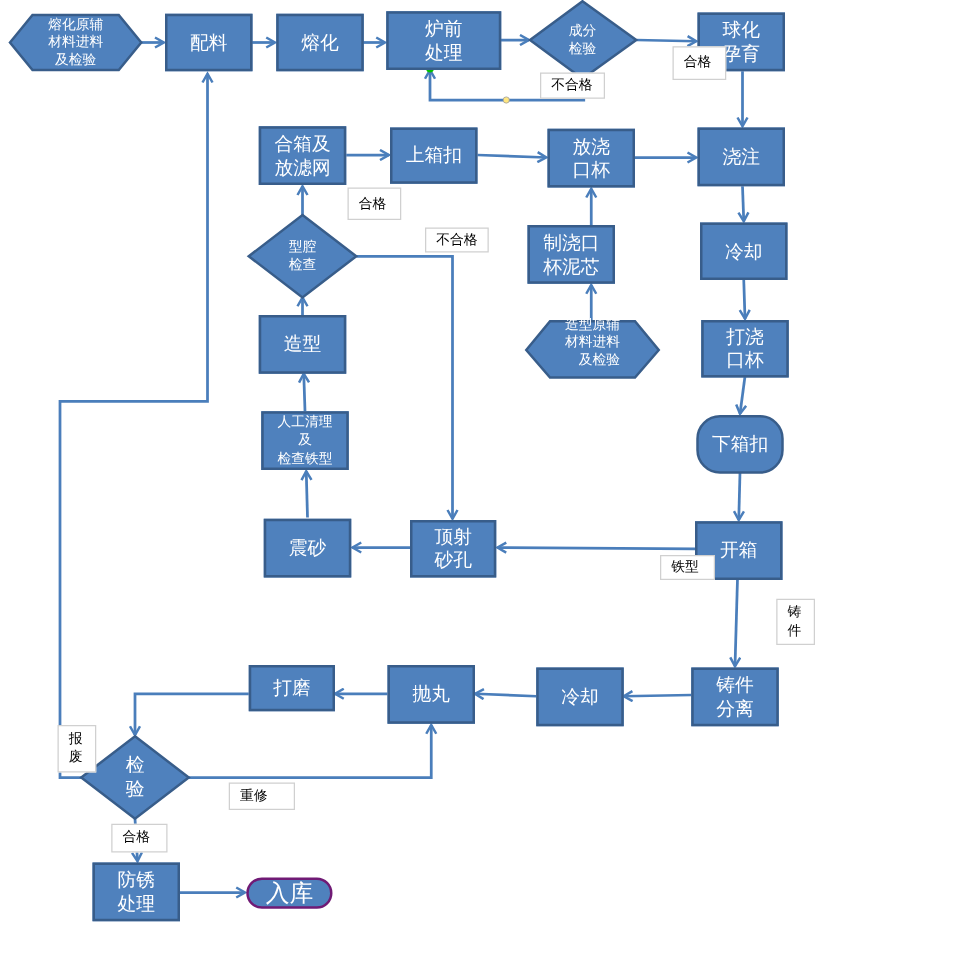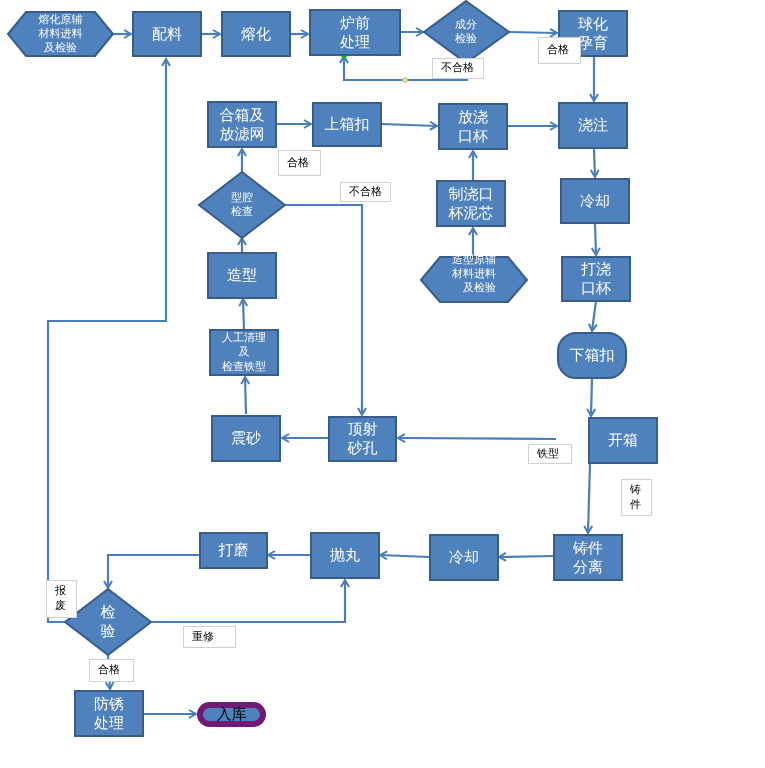--- a/index.html
+++ b/index.html
@@ -2,21 +2,21 @@
 <html><head>
   <meta charset="utf-8">
   <style>
     html, body { margin:0; padding:0; background:#ffffff; }
     body { width:765px; height:768px; position:relative; overflow:hidden; font-family:"DejaVu Sans", sans-serif; }
     #canvas { position:absolute; left:0; top:0; width:765px; height:768px; }
     .box { position:absolute; background:#4f81bd; border:2px solid #385d8a; box-sizing:border-box; color:#ffffff; display:flex; align-items:center; justify-content:center; text-align:center; white-space:pre-line; line-height:1.25; font-family:"DejaVu Serif", serif; font-size:15px; }
     .box.small { font-size:11px; font-family:"DejaVu Sans", sans-serif; line-height:1.3; }
     .label { position:absolute; background:#ffffff; border:1px solid #d0d0d0; box-sizing:border-box; color:#000; font-size:11px; display:flex; align-items:center; padding-left:8px; white-space:pre-line; line-height:1.35; font-family:"DejaVu Sans", sans-serif;margin-left:29px; }
     .shape-text { position:absolute; color:#ffffff; display:flex; align-items:center; justify-content:center; text-align:center; white-space:pre-line; line-height:1.3; font-size:11px; font-family:"DejaVu Sans", sans-serif; pointer-events:none; }
-    .pill { position:absolute; background:#4f81bd; border:6px solid #701a75; box-sizing:border-box; border-radius:14px; color:#000000; display:flex; align-items:center; justify-content:center; font-size:15px; font-family:"DejaVu Serif", serif; }
+    .pill { position:absolute; background:#4f81bd; border:2px solid #701a75; box-sizing:border-box; border-radius:14px; color:#ffffff; display:flex; align-items:center; justify-content:center; font-size:19px; font-family:"DejaVu Serif", serif; }
   </style>
 </head>
 <body>
 
 <svg id="canvas" xmlns="http://www.w3.org/2000/svg" width="765" height="768">
   <defs>
     <marker id="arr" markerWidth="10" markerHeight="10" refX="8" refY="5" orient="auto" markerUnits="userSpaceOnUse">
       <path d="M1,1 L8,5 L1,9" fill="none" stroke="#4a7ebb" stroke-width="2"></path>
     </marker>
   </defs>
@@ -90,34 +90,34 @@
 <div class="box" style="left:309px;top:9px;width:92px;height:47px;">炉前
 处理</div>
 <div class="box" style="left:558px;top:10px;width:70px;height:47px;">球化
 孕育</div>
 <div class="box" style="left:207px;top:101px;width:70px;height:47px;">合箱及
 放滤网</div>
 <div class="box" style="left:312px;top:102px;width:70px;height:45px;">上箱扣</div>
 <div class="box" style="left:438px;top:103px;width:70px;height:47px;">放浇
 口杯</div>
 <div class="box" style="left:558px;top:102px;width:70px;height:47px;">浇注</div>
-<div class="box" style="left:436px;top:180px;width:70px;height:47px;">制浇口
+<div class="box" style="left:422px;top:180px;width:70px;height:47px;">制浇口
 杯泥芯</div>
 <div class="box" style="left:560px;top:178px;width:70px;height:46px;">冷却</div>
 <div class="box" style="left:207px;top:252px;width:70px;height:47px;">造型</div>
 <div class="box" style="left:561px;top:256px;width:70px;height:46px;">打浇
 口杯</div>
 <div class="box small" style="left:209px;top:329px;width:70px;height:47px;">人工清理
 及
 检查铁型</div>
 <div class="box" style="left:557px;top:332px;width:70px;height:47px;border-radius:19px;">下箱扣</div>
 <div class="box" style="left:211px;top:415px;width:70px;height:47px;">震砂</div>
 <div class="box" style="left:328px;top:416px;width:69px;height:46px;">顶射
 砂孔</div>
-<div class="box" style="left:556px;top:417px;width:70px;height:47px;margin-left:32px;">开箱</div>
+<div class="box" style="left:556px;top:417px;width:70px;height:47px;">开箱</div>
 <div class="box" style="left:199px;top:532px;width:69px;height:37px;">打磨</div>
 <div class="box" style="left:310px;top:532px;width:70px;height:47px;">抛丸</div>
 <div class="box" style="left:429px;top:534px;width:70px;height:47px;">冷却</div>
 <div class="box" style="left:553px;top:534px;width:70px;height:47px;">铸件
 分离</div>
 <div class="box" style="left:74px;top:690px;width:70px;height:47px;">防锈
 处理</div>
 <div class="pill" style="left:197px;top:702px;width:69px;height:25px;">入库</div>
 
 <div class="label" style="left:509px;top:37px;width:43px;height:27px;">合格</div>

